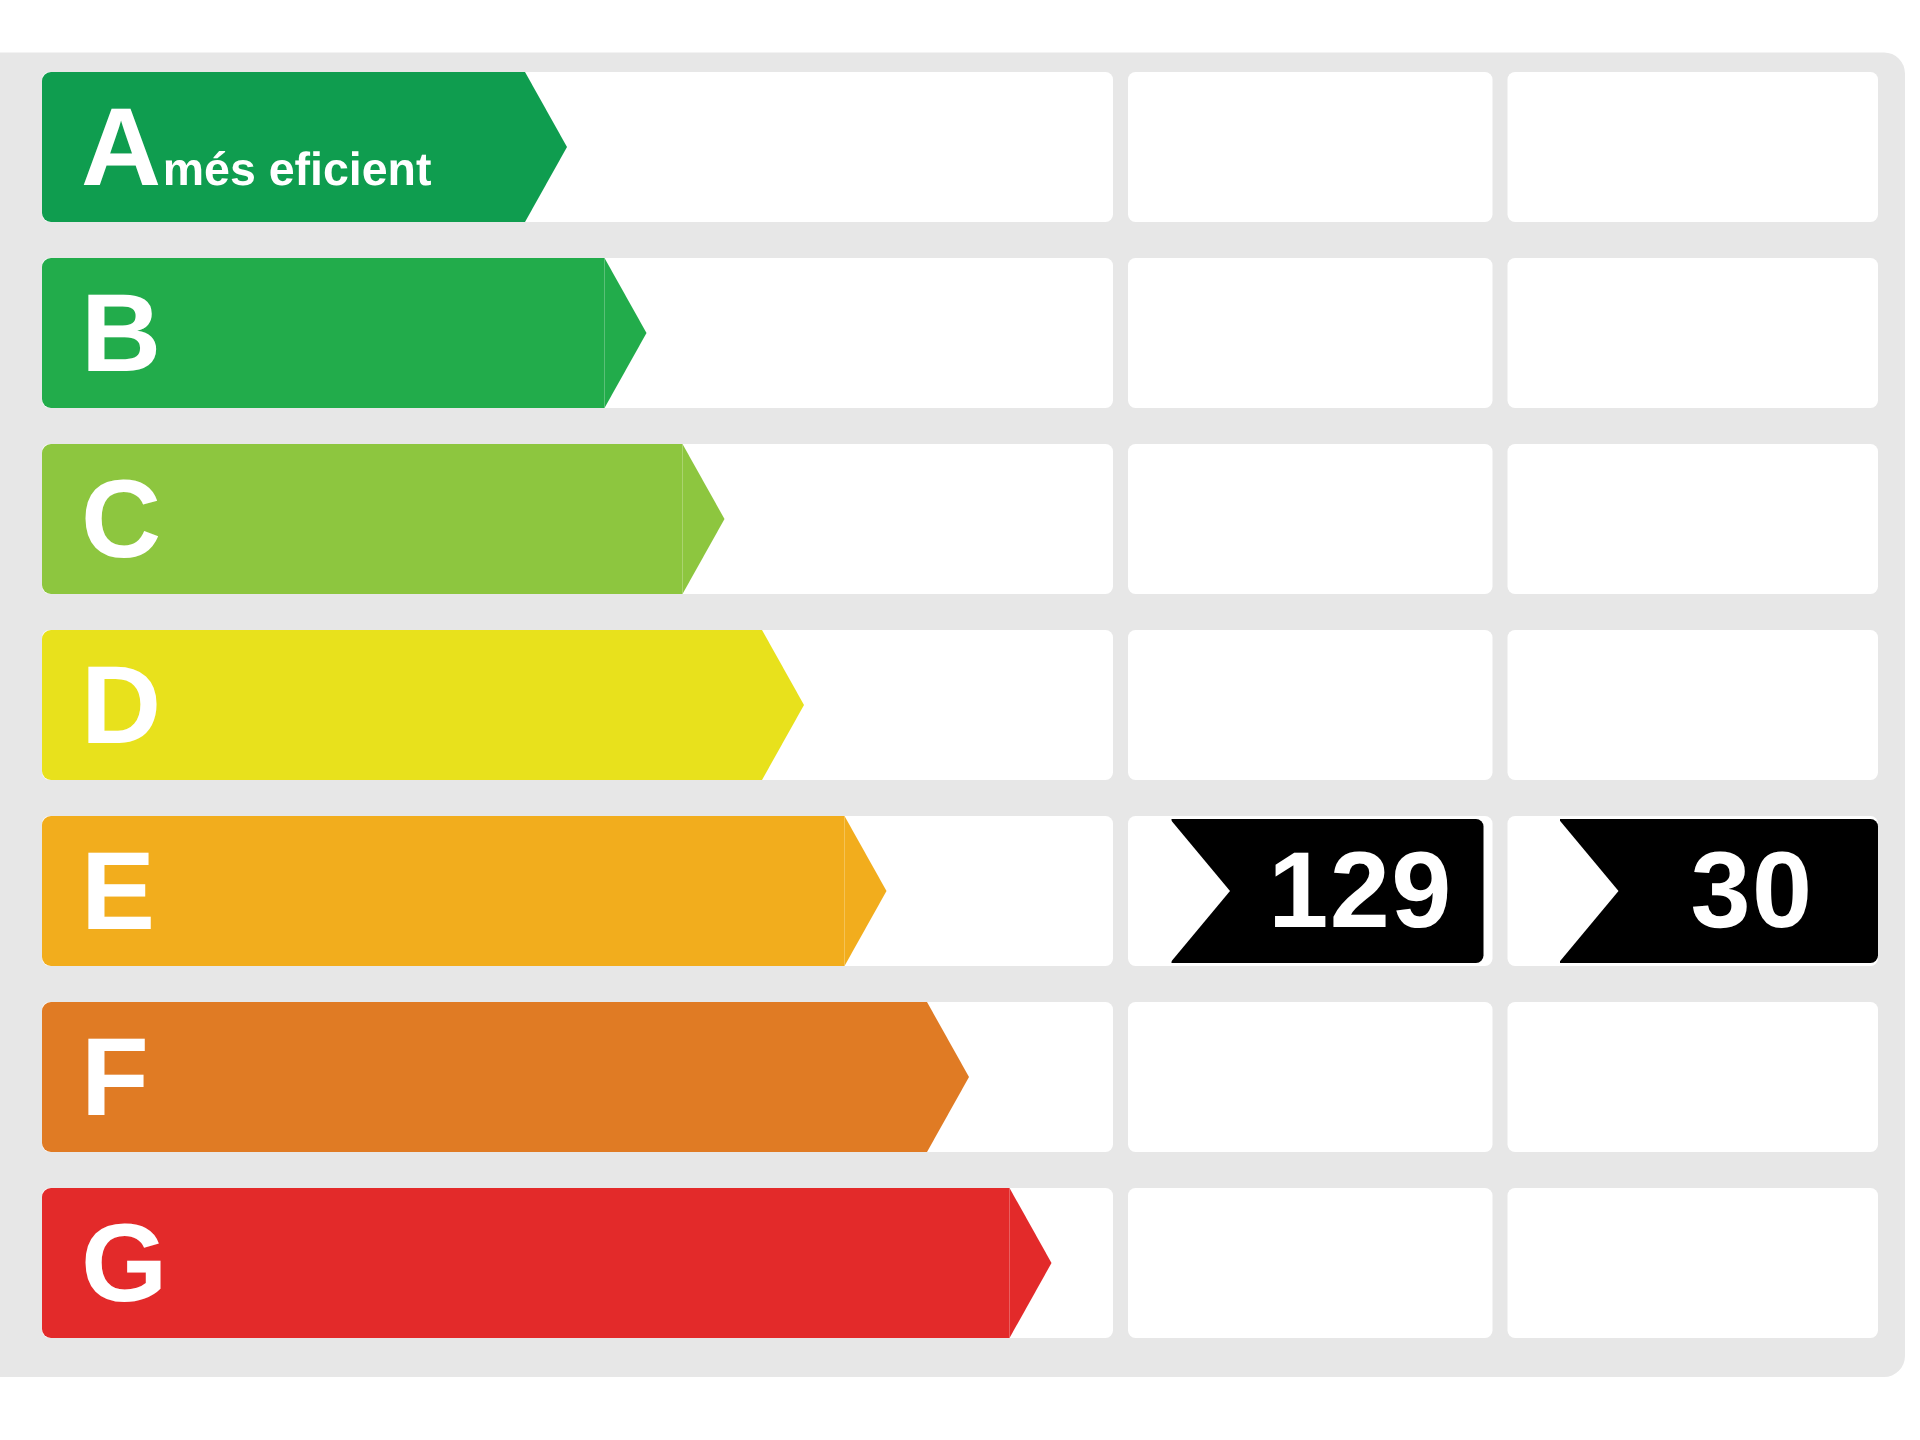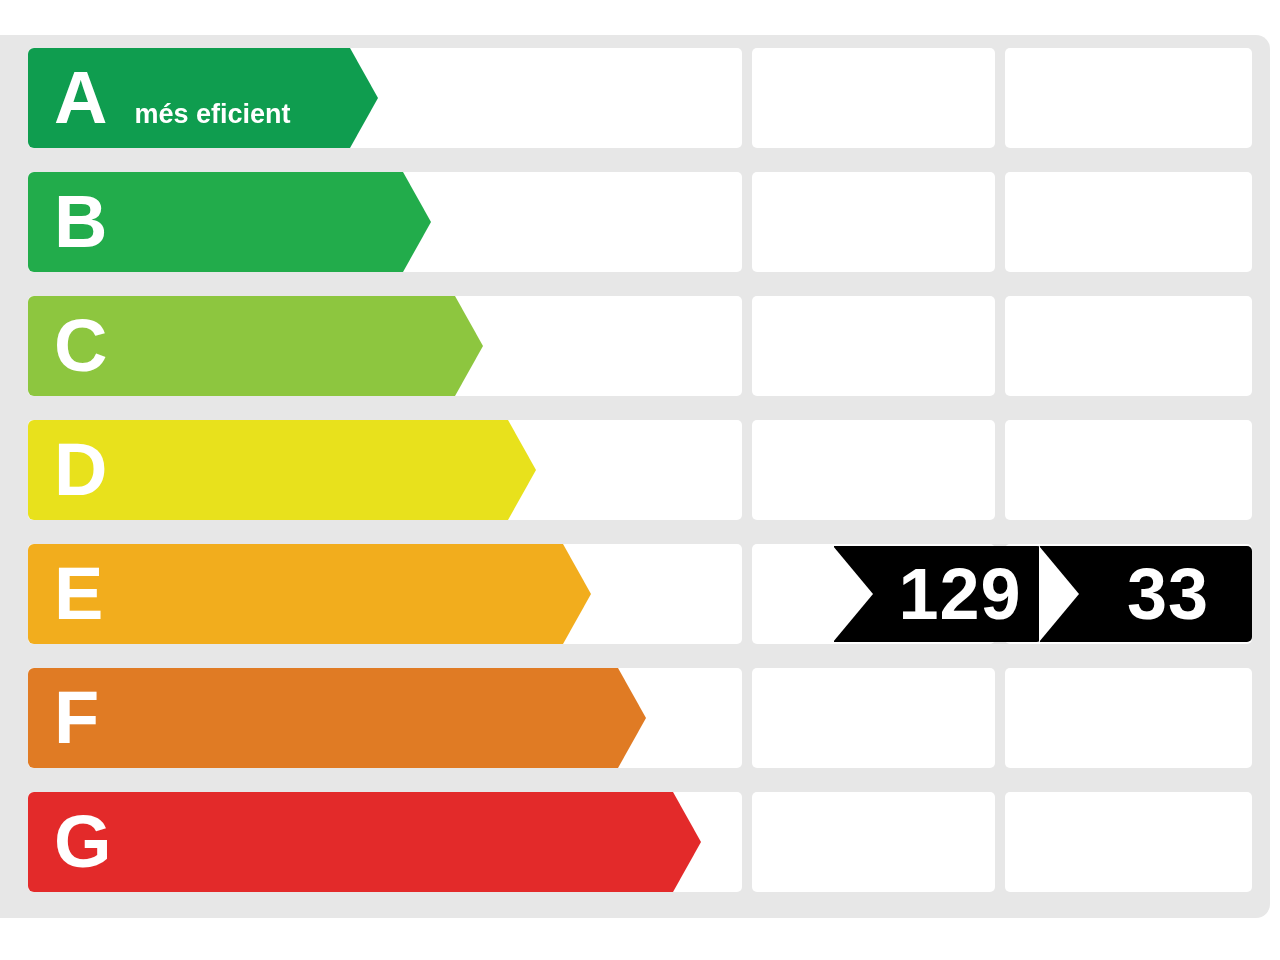--- a/index.html
+++ b/index.html
@@ -90,24 +90,24 @@
   .band-letter {
     color: #ffffff;
     font-size: 74px;
     font-weight: bold;
     line-height: 100px;
     letter-spacing: -1px;
     font-family: "Liberation Sans", sans-serif;
   }
   .band-caption {
     color: #ffffff;
-    font-size: 27px;
+    font-size: 31px;
     font-weight: bold;
     line-height: 100px;
-    margin-left: 28px;
+    margin-left: 2px;
     font-family: "Liberation Sans", sans-serif;
     white-space: nowrap;
   }
 
   
   .badge {
     position: absolute;
     height: 96px;
     background: #000000;
     border-radius: 0 5px 5px 0;
@@ -228,23 +228,23 @@
           <div class="band-body" style="background: rgb(227, 42, 42);"></div>
           <div class="band-tip" style="border-left: 28px solid rgb(227, 42, 42);"></div>
           <div class="band-inner">
             <span class="band-letter">G</span>
           </div>
         </div>
       </div>
     </div>
 
   <div id="badges">
-      <div class="badge" style="left: 834px; top: 546px; width: 208px;">
+      <div class="badge" style="left: 781px; top: 546px; width: 208px;">
         <div class="badge-notch"></div>
         <span class="badge-value">129</span>
       </div>
       <div class="badge" style="left: 1040px; top: 546px; width: 212px;">
         <div class="badge-notch"></div>
-        <span class="badge-value">33</span>
+        <span class="badge-value">30</span>
       </div>
     </div>
 
 </div>
 
 </body></html>

